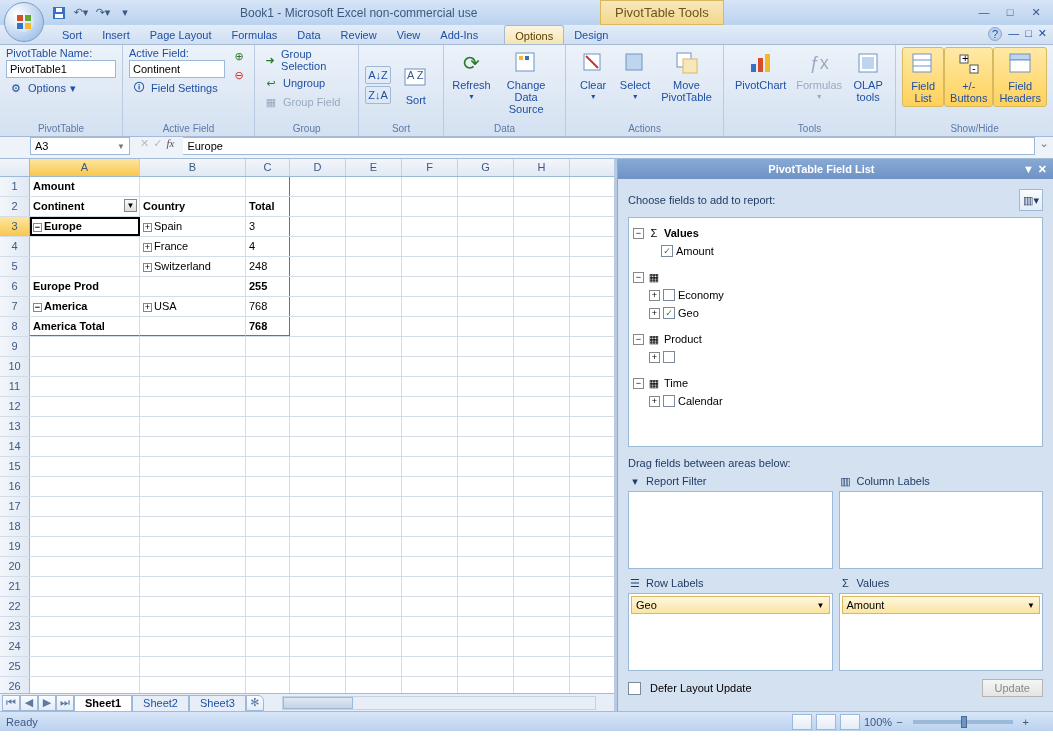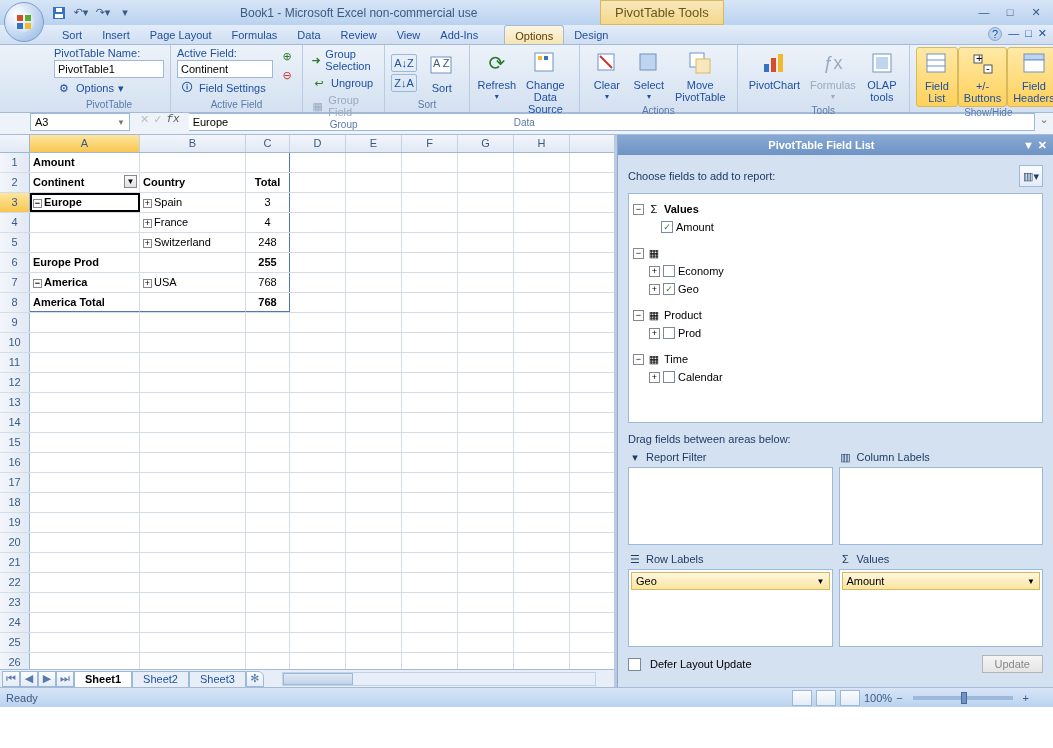--- a/index.html
+++ b/index.html
@@ -17,57 +17,57 @@
 .window-controls span{width:18px;text-align:center;cursor:pointer;}
 
 
 .tabrow { height: 20px; background: linear-gradient(#e3edf9, #cfdef1); border-bottom: 1px solid #a5bad6; display:flex; padding-left:52px; position:relative;}
 .tab { padding: 2px 10px; color: #1e50a2; cursor:pointer; line-height:16px;}
 .tab.active { background: #ecf2f9; border:1px solid #a5bad6; border-bottom:none; border-radius:3px 3px 0 0; color:#5a3e00; background:linear-gradient(#fdf5e2,#f5e5b5);}
 .tabrow-right{position:absolute;right:6px;top:2px;display:flex;gap:6px;color:#1e50a2;}
 .tabrow-right span{cursor:pointer;}
 
 
-.ribbon { height: 68px; background: linear-gradient(#ecf2f9, #d4e1f1); border-bottom: 1px solid #a5bad6; display:flex;padding-left:48px; }
+.ribbon { height: 92px; background: linear-gradient(#ecf2f9, #d4e1f1); border-bottom: 1px solid #a5bad6; display:flex; }
 .rgroup { border-right: 1px solid #b8cbe2; padding: 2px 6px 0 6px; display:flex; flex-direction:column; justify-content:space-between; position:relative;}
 .rgroup-body{flex:1;display:flex;align-items:flex-start;}
 .rgroup-label{ text-align:center; color:#5a7aaa; font-size:10px; padding-bottom:1px; line-height:12px;}
 .stack{display:flex;flex-direction:column;gap:1px;}
 .fldlabel{color:#1e50a2;font-size:11px;}
 .fldinput{border:1px solid #9db9d9;background:#fff;padding:1px 3px;width:110px;height:18px;font-size:11px;}
 .rbtn{display:flex;align-items:center;gap:4px;color:#1e50a2;padding:1px 2px;cursor:pointer;border-radius:2px;}
 .bigbtn{display:flex;flex-direction:column;align-items:center;justify-content:center;color:#1e50a2;padding:2px 5px;cursor:pointer;min-width:42px;text-align:center;line-height:12px;}
 .bigbtn .ico{width:28px;height:28px;margin-bottom:2px;display:flex;align-items:center;justify-content:center;}
 .toggle-active{background:linear-gradient(#ffe9a6,#ffd15a);border:1px solid #d9b95e;border-radius:3px;}
 .smico{width:16px;height:16px;display:inline-flex;align-items:center;justify-content:center;}
 
 
 .fxbar{height:22px;border-bottom:1px solid #a5bad6;display:flex;background:#eef3fa;}
 .namebox{width:100px;border:1px solid #9db9d9;background:#fff;height:18px;margin:0 4px 0 30px;padding:0 4px;display:flex;align-items:center;justify-content:center;}
 .fxbtns{display:flex;gap:4px;margin:0 6px;color:#777;}
 .fxinput{flex:1;border:1px solid #9db9d9;border-left:none;background:#fff;height:18px;padding:0 4px;display:flex;align-items:center;}
-.fxlbl{font-style:italic;font-family:Liberation Mono, monospace;color:#555;margin-right:3px;}
+.fxlbl{font-style:italic;font-family:Liberation Serif, serif;color:#555;margin-right:3px;}
 
 
 .mainarea{display:flex;height:552px;}
 .gridpane{flex:1;display:flex;flex-direction:column;overflow:hidden;border-right:3px solid #b8cbe2;}
 .colhdrs{height:18px;display:flex;background:linear-gradient(#f3f6fb,#e1e9f4);border-bottom:1px solid #9db9d9;}
 .corner{width:30px;border-right:1px solid #9db9d9;background:linear-gradient(#f3f6fb,#e1e9f4);}
 .colhdr{border-right:1px solid #c3d3e6;text-align:center;line-height:17px;color:#3b5a82;position:relative;}
 .colhdr.sel{background:linear-gradient(#fde6a0,#f9c64f);}
 .gridbody{flex:1;overflow:hidden;position:relative;}
 .row{height:20px;display:flex;border-bottom:1px solid #d4dce8;}
 .rowhdr{width:30px;border-right:1px solid #9db9d9;text-align:center;line-height:19px;background:linear-gradient(90deg,#f3f6fb,#e1e9f4);color:#3b5a82;}
 .rowhdr.sel{background:linear-gradient(#fde6a0,#f9c64f);}
 .cell{border-right:1px solid #d4dce8;padding:0 3px;line-height:19px;white-space:nowrap;overflow:hidden;}
 .cell.b-r{border-right:1px solid #5079b0;}
 .cell.b-b{border-bottom:1px solid #5079b0;}
 .cell.sel{outline:2px solid #000;outline-offset:-2px;}
 .bold{font-weight:bold;}
-.right{text-align:center;}
+.right{text-align:left;}
 .plusminus{display:inline-block;width:9px;height:9px;border:1px solid #888;text-align:center;line-height:7px;font-size:9px;margin-right:2px;background:#fff;cursor:pointer;}
 .dd-arrow{position:absolute;right:2px;top:2px;width:13px;height:13px;border:1px solid #888;background:linear-gradient(#fafafa,#e0e0e0);font-size:8px;text-align:center;line-height:11px;cursor:pointer;}
 .sheet-hscroll{height:18px;display:flex;align-items:center;background:#e7eef8;border-top:1px solid #a5bad6;}
 .navtabs{display:flex;gap:0;margin-left:2px;}
 .navbtn{width:18px;height:16px;border:1px solid #9db9d9;background:linear-gradient(#fafcfe,#e4ecf6);text-align:center;line-height:13px;color:#5a7aaa;cursor:pointer;}
 .sheet-tab{padding:0 10px;border:1px solid #9db9d9;border-bottom:none;background:#e7eef8;line-height:15px;color:#1e50a2;cursor:pointer;height:16px;}
 .sheet-tab.active{background:#fff;font-weight:bold;color:#000;}
 .hscroll-track{flex:1;height:14px;margin:0 18px;background:#e7eef8;border:1px solid #c3d3e6;position:relative;}
 .hscroll-thumb{position:absolute;left:0;width:70px;height:12px;background:linear-gradient(#e0e8f3,#c3d3e6);border:1px solid #9db9d9;}
 
@@ -730,21 +730,20 @@
           </div>
         <div style="height:8px;"></div>
         <div class="tree-row">
             <span class="tw">−</span>
             <span class="dimico">▦</span>
             <span class="lbl">Product</span>
           </div>
         <div class="tree-row" style="padding-left:16px;">
             <span class="tw">+</span>
             <span class="chk"></span>
-            <span class="lbl">Prod</span>
           </div>
         <div style="height:8px;"></div>
         <div class="tree-row">
             <span class="tw">−</span>
             <span class="dimico">▦</span>
             <span class="lbl">Time</span>
           </div>
         <div class="tree-row" style="padding-left:16px;">
             <span class="tw">+</span>
             <span class="chk"></span>

